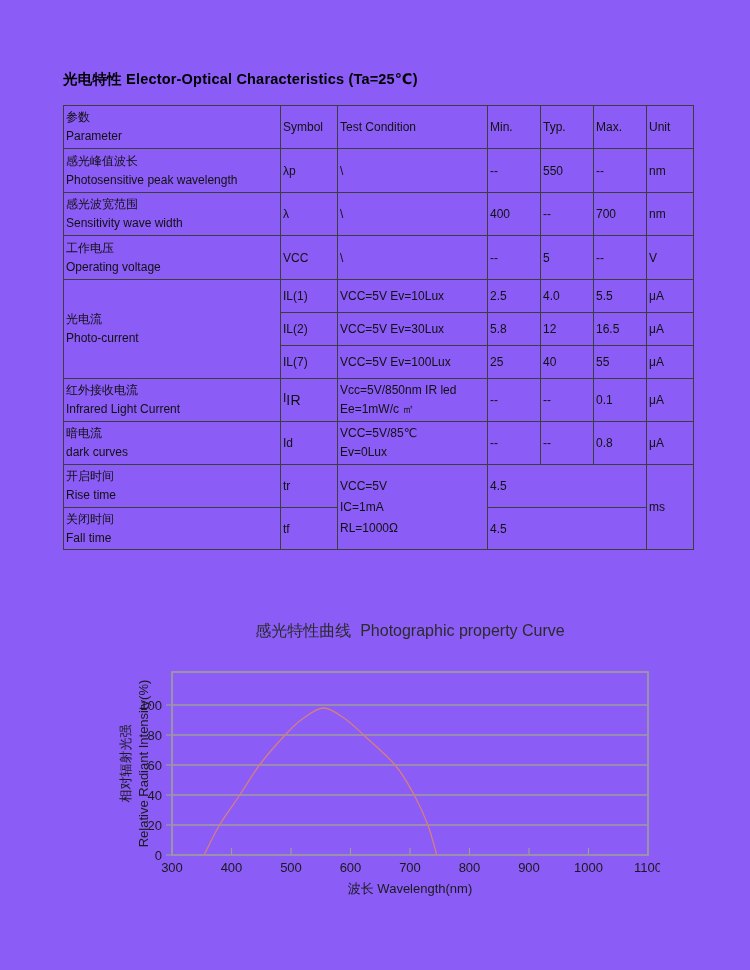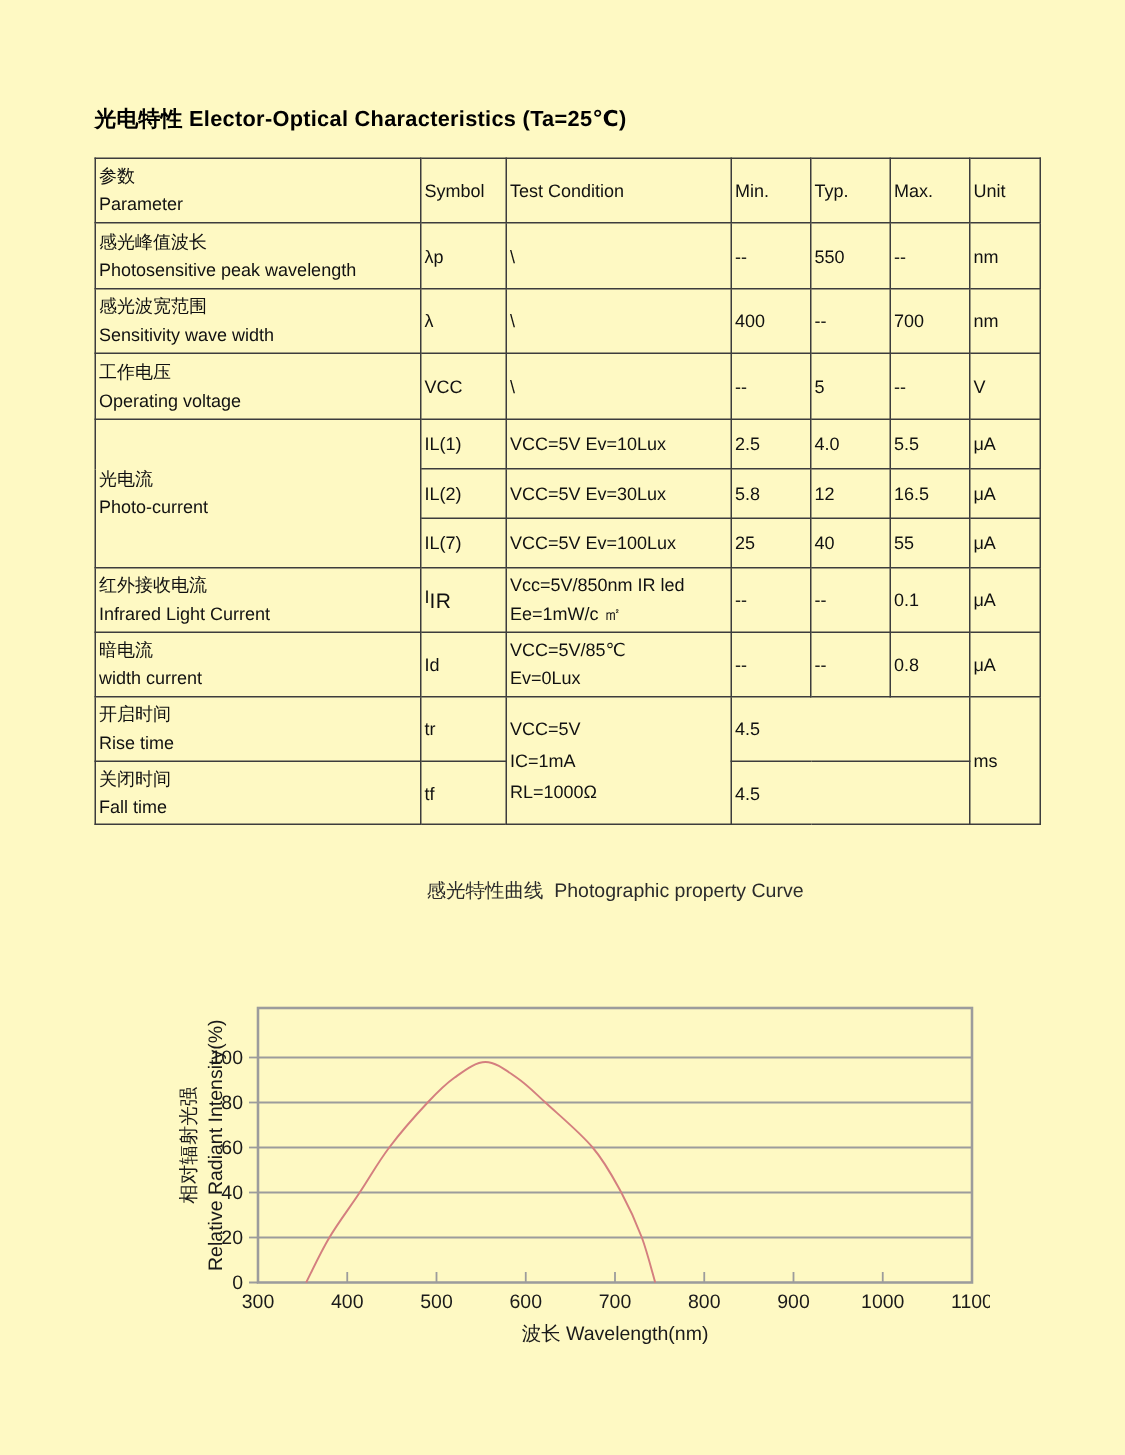--- a/index.html
+++ b/index.html
@@ -1,38 +1,38 @@
 <!DOCTYPE html>
 <html><head>
 <meta charset="utf-8">
 <style>
   html,body{margin:0;padding:0;background:#fff;}
   .page{
-    position:relative;width:750px;height:970px;background:#fef9c3;
+    position:relative;width:750px;height:970px;background:#8b5cf6;
     font-family:"Liberation Sans","DejaVu Sans",sans-serif;color:#1a1a1a;overflow:hidden;
   }
   .sec-title{
     position:absolute;left:63px;font-size:14.5px;font-weight:bold;color:#000;
     letter-spacing:0.2px;white-space:nowrap;
   }
   #sec1{top:70px;}
   #sec2{top:570px;}
   table.spec{
     position:absolute;left:63px;top:105px;width:630px;
     border-collapse:collapse;table-layout:fixed;
     font-size:12px;color:#111;
   }
   table.spec td{border:1px solid #3d3d3d;padding:0 2px;vertical-align:middle;line-height:1.5;}
   .h43{height:43px}.h44{height:44px}.h33{height:33px}.h42{height:42px}
   .two-line span{display:block;line-height:1.55;}
   .cond3 span{display:block;line-height:1.75;}
   td sub{font-size:14px;letter-spacing:0.3px;}
   .chart-title{
-    position:absolute;left:172px;top:585px;width:476px;text-align:center;
-    font-size:13px;color:#2b2b2b;white-space:pre;
+    position:absolute;left:172px;top:621px;width:476px;text-align:center;
+    font-size:16px;color:#2b2b2b;white-space:pre;
   }
   .chart-svg{position:absolute;left:100px;top:655px;}
 </style>
 </head>
 <body>
 
 <div class="page">
 
   <div id="sec1" class="sec-title">光电特性 Elector-Optical Characteristics (Ta=25℃)</div>
 
@@ -140,21 +140,21 @@
         </td>
         <td>--</td>
         <td>--</td>
         <td>0.1</td>
         <td>μA</td>
       </tr>
 
       <tr class="h43">
         <td class="two-line">
           <span>暗电流</span>
-          <span>width current</span>
+          <span>dark curves</span>
         </td>
         <td>Id</td>
         <td class="two-line">
           <span>VCC=5V/85℃</span>
           <span>Ev=0Lux</span>
         </td>
         <td>--</td>
         <td>--</td>
         <td>0.8</td>
         <td>μA</td>

